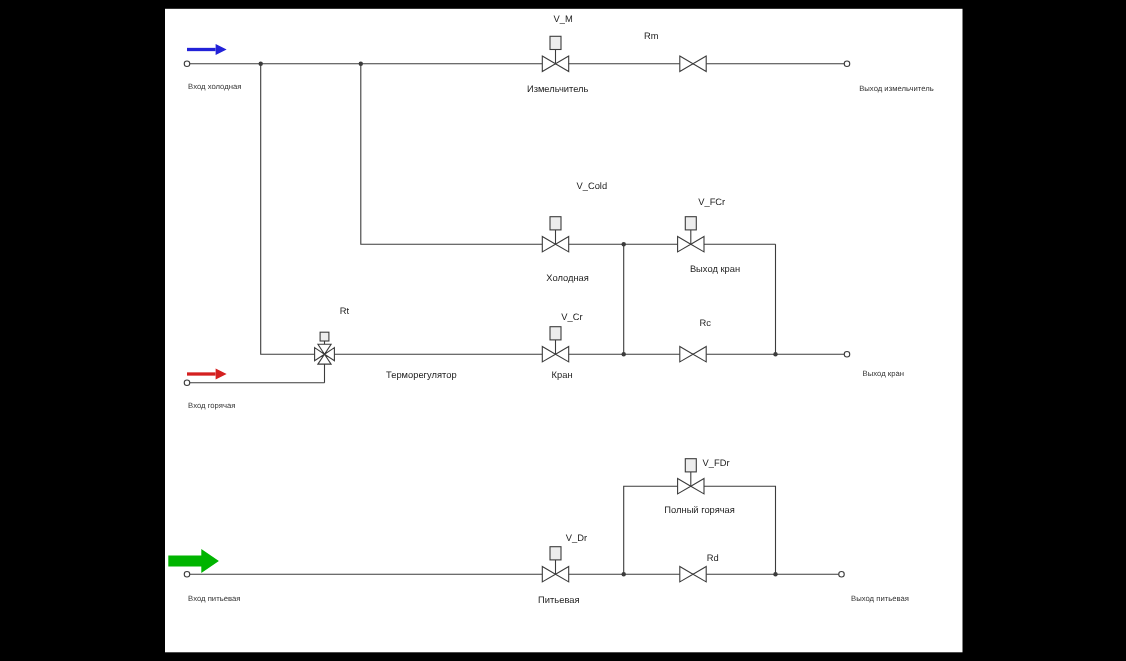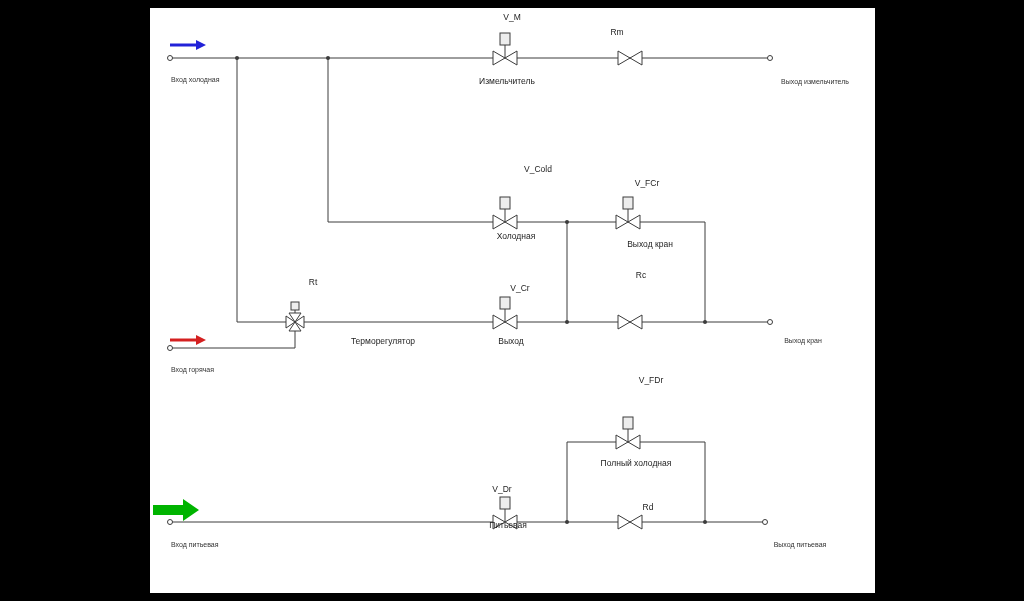--- a/index.html
+++ b/index.html
@@ -106,38 +106,38 @@
         <line x1="170" y1="340" x2="196" y2="340" stroke="#d42020" stroke-width="3"></line>
         <polygon points="196,335 206,340 196,345" fill="#d42020"></polygon>
       </g>
       <g>
         <polygon points="153,505 183,505 183,499 199,510 183,521 183,515 153,515" fill="#00b400"></polygon>
       </g>
     </g>
   </svg>
 
   <span class="lbl" style="left:512px;top:13px">V_M</span>
-  <span class="lbl" style="left:617px;top:28px">Rm</span>
+  <span class="lbl" style="left:592px;top:28px">Rm</span>
   <span class="lbl" style="left:507px;top:77px">Измельчитель</span>
   <span class="lbl sm la" style="left:171px;top:76px">Вход холодная</span>
   <span class="lbl sm" style="left:815px;top:78px">Выход измельчитель</span>
 
   <span class="lbl" style="left:538px;top:165px">V_Cold</span>
   <span class="lbl" style="left:647px;top:179px">V_FCr</span>
-  <span class="lbl" style="left:516px;top:232px">Холодная</span>
+  <span class="lbl" style="left:516px;top:248px">Холодная</span>
   <span class="lbl" style="left:650px;top:240px">Выход кран</span>
 
   <span class="lbl" style="left:520px;top:284px">V_Cr</span>
-  <span class="lbl" style="left:641px;top:271px">Rc</span>
+  <span class="lbl" style="left:641px;top:289px">Rc</span>
   <span class="lbl" style="left:313px;top:278px">Rt</span>
   <span class="lbl" style="left:383px;top:337px">Терморегулятор</span>
-  <span class="lbl" style="left:511px;top:337px">Выход</span>
+  <span class="lbl" style="left:511px;top:337px">Кран</span>
   <span class="lbl sm la" style="left:171px;top:366px">Вход горячая</span>
   <span class="lbl sm" style="left:803px;top:337px">Выход кран</span>
 
-  <span class="lbl" style="left:651px;top:376px">V_FDr</span>
-  <span class="lbl" style="left:636px;top:459px">Полный холодная</span>
+  <span class="lbl" style="left:651px;top:417px">V_FDr</span>
+  <span class="lbl" style="left:636px;top:459px">Полный горячая</span>
   <span class="lbl" style="left:648px;top:503px">Rd</span>
-  <span class="lbl" style="left:502px;top:485px">V_Dr</span>
-  <span class="lbl" style="left:508px;top:521px">Питьевая</span>
+  <span class="lbl" style="left:524px;top:485px">V_Dr</span>
+  <span class="lbl" style="left:508px;top:541px">Питьевая</span>
   <span class="lbl sm la" style="left:171px;top:541px">Вход питьевая</span>
   <span class="lbl sm" style="left:800px;top:541px">Выход питьевая</span>
 </div>
 
 </body></html>

